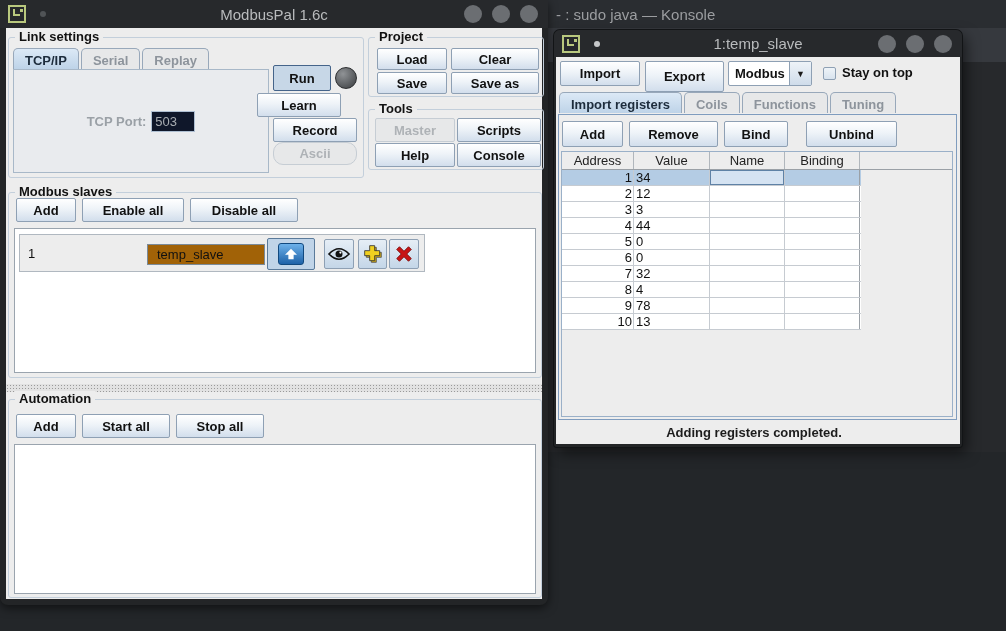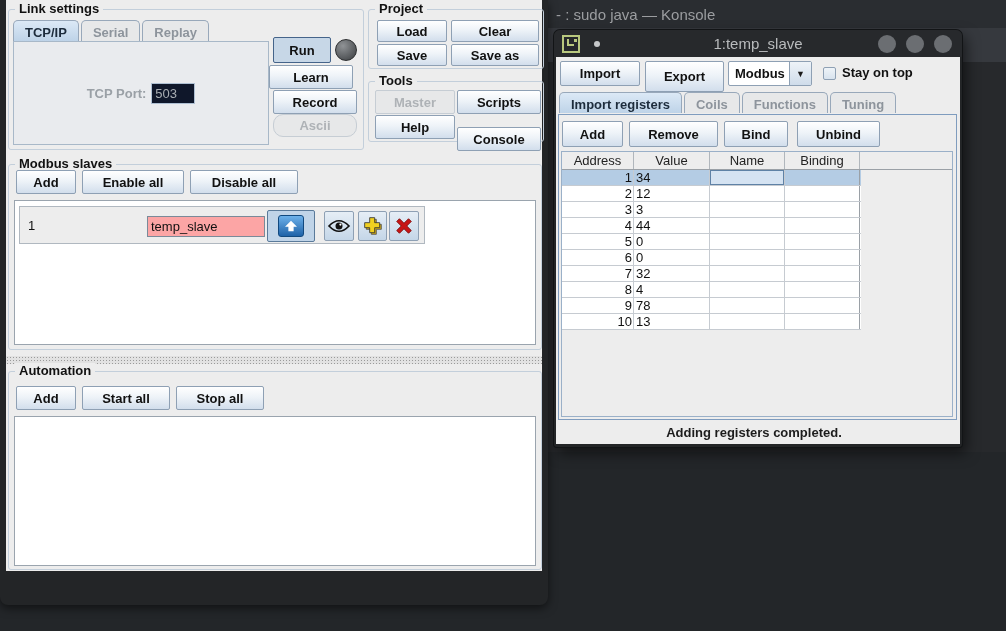--- a/index.html
+++ b/index.html
@@ -52,48 +52,48 @@
   .g-link { left:2px; top:9px; width:356px; height:141px; }
   .lg-tabs { position:absolute; left:4px; top:10px; display:flex; }
   .lg-panel { position:absolute; left:4px; top:31px; width:256px; height:104px;
               border:1px solid #a8b8c8; background:#e9ebee; display:flex; align-items:center; justify-content:center; gap:5px; }
   .tcp-label { font-weight:bold; color:#9aa0a6; }
   .tcp-field { width:44px; height:21px; border:1px solid #aebfd2; background:#0f172a; color:#a8adb2;
                display:flex; align-items:center; padding-left:3px; }
   .b-run   { left:264px; top:27px;  width:58px; height:26px; }
   .led     { position:absolute; left:326px; top:29px; width:22px; height:22px; border-radius:50%;
              border:1px solid #2c2e30; background:radial-gradient(circle at 35% 30%, #909396, #4e5154 75%); }
-  .b-learn { left:260px; top:55px;  width:84px; height:24px; }
+  .b-learn { left:248px; top:55px;  width:84px; height:24px; }
   .b-record{ left:264px; top:80px;  width:84px; height:24px; }
   .b-ascii { left:264px; top:104px; width:84px; height:23px;border-radius:10px; }
 
   
   .g-project { left:362px; top:9px; width:176px; height:60px; }
   .b-load   { left:8px;  top:10px; width:70px; height:22px; }
   .b-clear  { left:82px; top:10px; width:88px; height:22px; }
   .b-save   { left:8px;  top:34px; width:70px; height:22px; }
   .b-saveas { left:82px; top:34px; width:88px; height:22px; }
   .g-tools { left:362px; top:81px; width:176px; height:61px; }
   .b-master { left:6px;  top:8px;  width:80px; height:24px; }
   .b-scripts{ left:88px; top:8px;  width:84px; height:24px; }
   .b-help   { left:6px;  top:33px; width:80px; height:24px; }
-  .b-console{ left:88px; top:33px; width:84px; height:24px;margin-top:12px; }
+  .b-console{ left:88px; top:33px; width:84px; height:24px; }
 
   
   .g-slaves { left:2px; top:164px; width:534px; height:186px; }
   .b-sadd    { left:7px;   top:5px; width:60px;  height:24px; }
   .b-enable  { left:73px;  top:5px; width:102px; height:24px; }
   .b-disable { left:181px; top:5px; width:108px; height:24px; }
   .slave-list { position:absolute; left:5px; top:35px; width:522px; height:145px;
                 background:#fff; border:1px solid #9aa4ae; }
   .slave-row { position:absolute; left:4px; top:5px; width:406px; height:38px;
                background:#ededed; border:1px solid #b0b8c0; }
   .slave-id { position:absolute; left:8px; top:11px; color:#111; }
   .slave-name { position:absolute; left:127px; top:9px; width:118px; height:21px;
-                border:1px solid #7a8a99; background:#fca5a5; color:#111; padding-left:3px;
+                border:1px solid #7a8a99; background:#a16207; color:#111; padding-left:9px;
                 display:flex; align-items:center; font-weight:normal; }
   .ibtn { position:absolute; top:3px; display:flex; align-items:center; justify-content:center;
           background:linear-gradient(#e6eef6,#c4d6e8); border:1px solid #8ea0b4; border-radius:2px; }
   .ib-up  { left:247px; width:48px; height:32px; background:#c0d4e8; border-color:#5a7a9a; }
   .ib-eye { left:304px; width:30px; height:30px; top:4px; }
   .ib-add { left:338px; width:29px; height:30px; top:4px; }
   .ib-del { left:369px; width:30px; height:30px; top:4px; }
   .arrow-tile { width:26px; height:22px; border:1px solid #11497f; border-radius:3px;
                 background:linear-gradient(#6db1ea,#1e62a8); display:flex; align-items:center; justify-content:center; }
 
@@ -123,21 +123,21 @@
   .chk { position:absolute; left:267px; top:10px; width:13px; height:13px; border:1px solid #8ea0b4;
          border-radius:2px; background:linear-gradient(#eef3f8,#d8e3ee); }
   .chk-label { position:absolute; left:286px; top:8px; font-weight:bold; color:#111; }
 
   .s-tabs { position:absolute; left:3px; top:35px; display:flex; }
   .s-panel { position:absolute; left:2px; top:57px; width:399px; height:306px;
              border:1px solid #7f9cbe; background:#ededed; }
   .b-radd   { left:3px;   top:6px; width:61px; height:26px; }
   .b-remove { left:70px;  top:6px; width:89px; height:26px; }
   .b-bind   { left:165px; top:6px; width:64px; height:26px; }
-  .b-unbind { left:238px; top:6px; width:83px; height:26px; }
+  .b-unbind { left:247px; top:6px; width:91px; height:26px; }
 
   .tbl-region { position:absolute; left:2px; top:36px; width:392px; height:266px;
                 border:1px solid #9ab0c8; background:#ededed; }
   .thead { display:flex; height:18px; background:#ededed; border-bottom:1px solid #9aa0a6; font-weight:normal; }
   .th { border-right:1px solid #b0b6bc; display:flex; align-items:center; justify-content:center; color:#222; }
   .th.c-address{width:72px;} .th.c-value{width:76px;} .th.c-name{width:75px;} .th.c-binding{width:75px;}
   .th.filler { flex:1; border-right:none; }
   .tbody { width:299px; background:#fff; }
   .trow { display:flex; height:16px; border-bottom:1px solid #c6cbd1; background:#fff; }
   .trow.selected { background:#b4cce4; }
@@ -159,20 +159,32 @@
 <div class="desktop">
 
   <div class="konsole">
     <div class="k-titlebar">
       <span>- : sudo java — Konsole</span>
     </div>
     <div class="k-strip"></div>
   </div>
 
   <div class="window main-win">
+    <div class="titlebar">
+      <span class="win-icon">
+          <span class="wi-inner"></span>
+        </span>
+      <span class="tb-dot"></span>
+      <span class="tb-title">ModbusPal 1.6c</span>
+      <span class="tb-circles">
+        <span class="circ"></span>
+        <span class="circ"></span>
+        <span class="circ"></span>
+      </span>
+    </div>
     <div class="win-body">
 
       <div class="group g-link">
         <span class="gtitle">Link settings</span>
         <div class="lg-tabs">
           <div class="tab selected">TCP/IP</div>
           <div class="tab">Serial</div>
           <div class="tab">Replay</div>
         </div>
         <div class="lg-panel">

